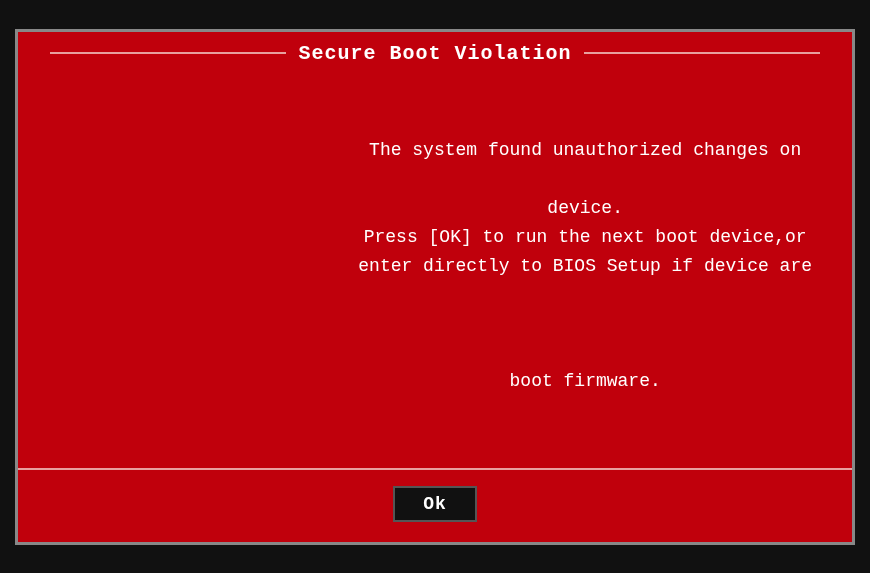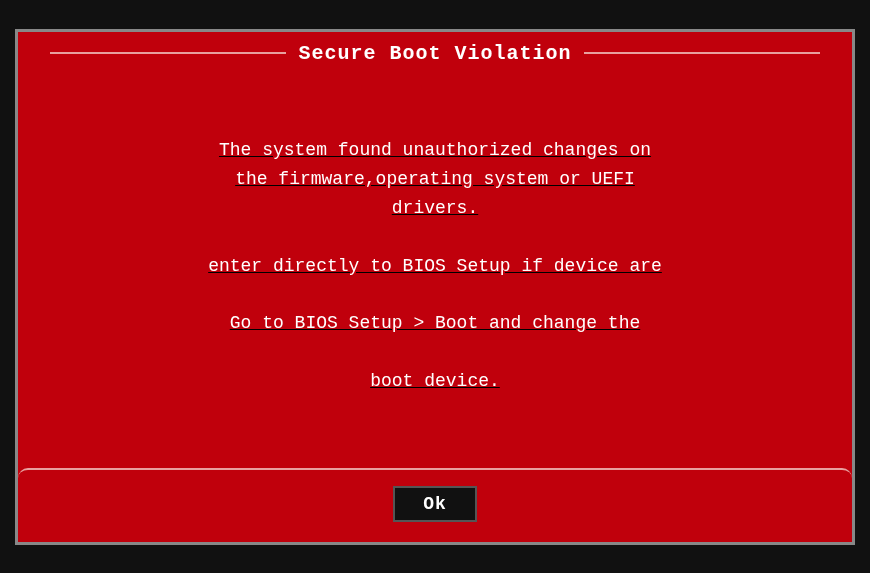--- a/index.html
+++ b/index.html
@@ -51,42 +51,40 @@
       font-size: 20px;
       font-weight: bold;
       letter-spacing: 1px;
       white-space: nowrap;
     }
 
     .message-area {
       flex: 1;
       display: flex;
       align-items: center;
-      justify-content: center;
+      justify-content: flex-end;
       padding: 10px 40px 20px 40px;
-      text-decoration: underline;
     }
 
     .message-text {
       color: #ffffff;
       font-size: 18px;
       line-height: 1.6;
       text-align: center;
       font-family: 'Courier New', Courier, monospace;
       font-weight: normal;
     }
 
     .button-area {
       background: #c0000c;
       border-top: 2px solid #e8a0a0;
       padding: 16px 0 20px 0;
       display: flex;
       align-items: center;
       justify-content: center;
-      border-radius: 10px;
     }
 
     .ok-button {
       background: #111;
       color: #ffffff;
       font-family: 'Courier New', Courier, monospace;
       font-size: 18px;
       font-weight: bold;
       padding: 6px 28px;
       border: 2px solid #555;
@@ -99,28 +97,28 @@
 
 <div class="screen">
 
   <div class="title-bar">
     <span class="title-text">Secure Boot Violation</span>
   </div>
 
   <div class="message-area">
     <div class="message-text">
       <span>The system found unauthorized changes on</span><br>
-      <span>the firmware,operating system or UEFI</span><br>
-      <span>drivers.</span><br>
       <br>
+      <span>device.</span><br>
+      <span>Press [OK] to run the next boot device,or</span><br>
       <span>enter directly to BIOS Setup if device  are</span><br>
       <br>
-      <span>Go to BIOS Setup &gt; Boot and change the</span><br>
       <br>
-      <span>boot device.</span>
+      <br>
+      <span>boot firmware.</span>
     </div>
   </div>
 
   <div class="button-area">
     <button class="ok-button">Ok</button>
   </div>
 
 </div>
 
 </body></html>

